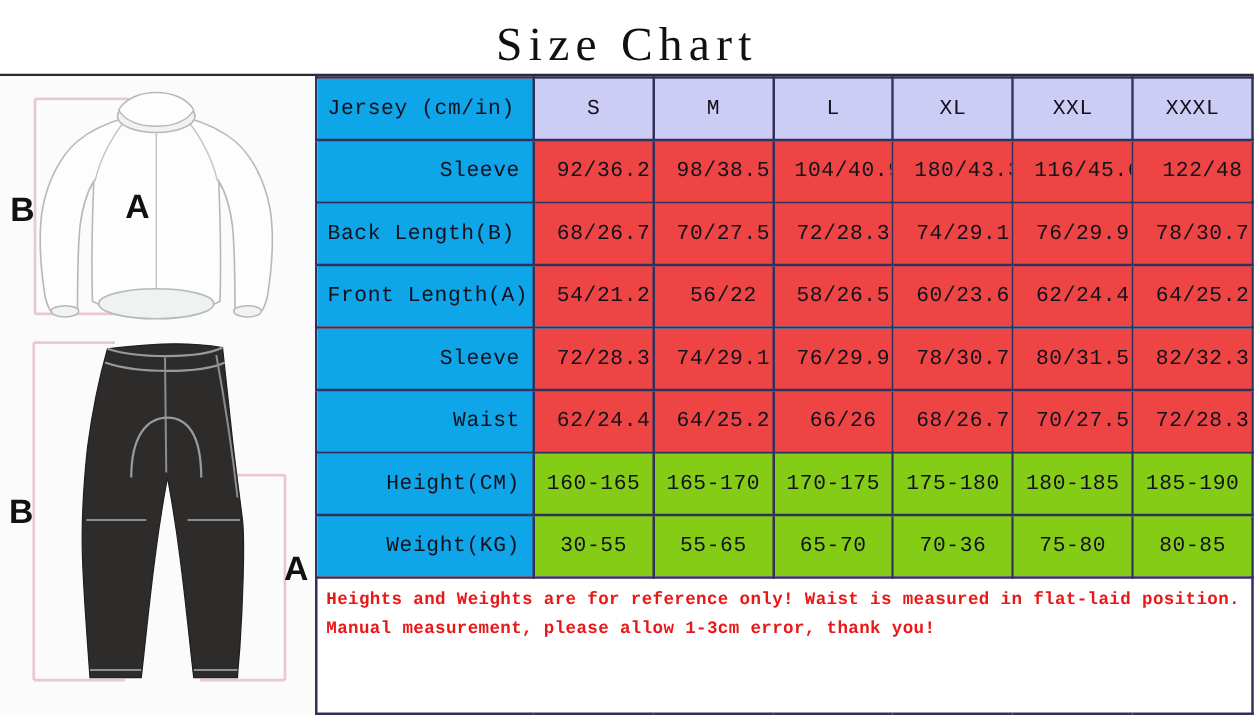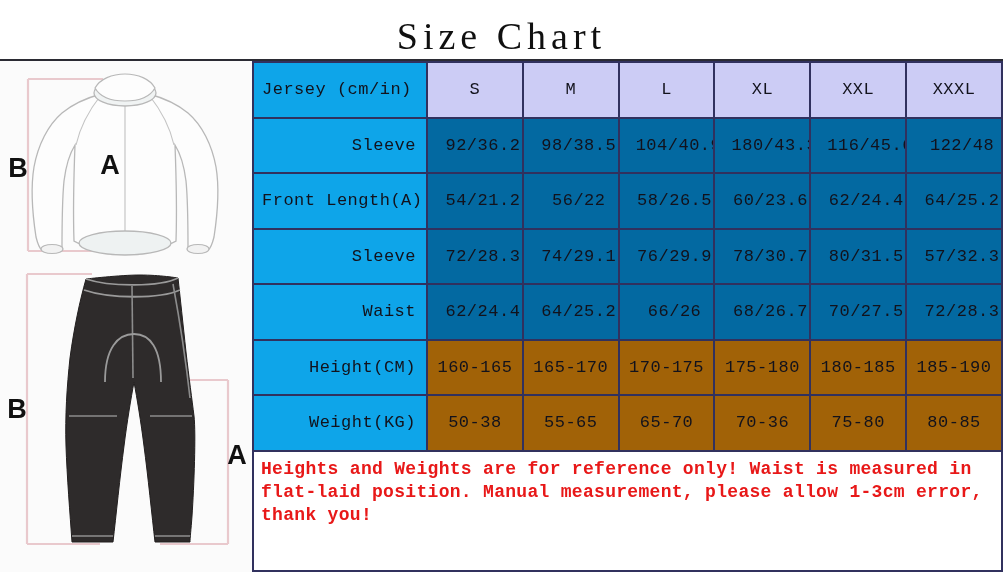--- a/index.html
+++ b/index.html
@@ -90,41 +90,41 @@
     text-align: right;
     padding-right: 10px;
     width: 164px;
   }
   .size-table td.lbl-left {
     text-align: left;
     padding-left: 8px;
     padding-right: 0;
   }
   .size-table td.val {
-    background: #0369a1;
+    background: #ef4444;
     width: 97px;
     padding-left: 16px;
   }
   .size-table td.hdr {
     background: #ccccf5;
   }
   .size-table td.shade {
-    background: #a16207;
+    background: #84cc16;
   }
   .note-cell {
     background: #ffffff !important;
     border: 2px solid #31315e;
     text-align: left !important;
     vertical-align: top !important;
     padding: 6px 7px 4px 7px !important;
     height: 77px !important;
   }
   .note-text {
     font-family: "Liberation Mono", "DejaVu Sans Mono", monospace;
-    font-size: 18px;
+    font-size: 14px;
     font-weight: bold;
     color: #e81818;
     line-height: 23px;
     letter-spacing: 0.3px;
     text-align: left;
     white-space: normal;
   }
 </style>
 </head>
 <body>
@@ -289,39 +289,48 @@
       <tr>
         <td class="lbl">Sleeve</td>
         <td class="val">92/36.2</td>
         <td class="val">98/38.5</td>
         <td class="val">104/40.9</td>
         <td class="val">180/43.3</td>
         <td class="val">116/45.6</td>
         <td class="val">122/48</td>
       </tr>
 
+      <tr>
+        <td class="lbl lbl-left">Back Length(B)</td>
+        <td class="val">68/26.7</td>
+        <td class="val">70/27.5</td>
+        <td class="val">72/28.3</td>
+        <td class="val">74/29.1</td>
+        <td class="val">76/29.9</td>
+        <td class="val">78/30.7</td>
+      </tr>
 
       <tr>
         <td class="lbl lbl-left">Front Length(A)</td>
         <td class="val">54/21.2</td>
         <td class="val">56/22</td>
         <td class="val">58/26.5</td>
         <td class="val">60/23.6</td>
         <td class="val">62/24.4</td>
         <td class="val">64/25.2</td>
       </tr>
 
       <tr>
         <td class="lbl">Sleeve</td>
         <td class="val">72/28.3</td>
         <td class="val">74/29.1</td>
         <td class="val">76/29.9</td>
         <td class="val">78/30.7</td>
         <td class="val">80/31.5</td>
-        <td class="val">57/32.3</td>
+        <td class="val">82/32.3</td>
       </tr>
 
 
       <tr>
         <td class="lbl">Waist</td>
         <td class="val">62/24.4</td>
         <td class="val">64/25.2</td>
         <td class="val">66/26</td>
         <td class="val">68/26.7</td>
         <td class="val">70/27.5</td>
@@ -335,21 +344,21 @@
         <td class="shade">160-165</td>
         <td class="shade">165-170</td>
         <td class="shade">170-175</td>
         <td class="shade">175-180</td>
         <td class="shade">180-185</td>
         <td class="shade">185-190</td>
       </tr>
 
       <tr>
         <td class="lbl">Weight(KG)</td>
-        <td class="shade">50-38</td>
+        <td class="shade">30-55</td>
         <td class="shade">55-65</td>
         <td class="shade">65-70</td>
         <td class="shade">70-36</td>
         <td class="shade">75-80</td>
         <td class="shade">80-85</td>
       </tr>
 
       <tr>
         <td class="note-cell" colspan="7">
           <div class="note-text">Heights and Weights are for reference only! Waist is measured in flat-laid position. Manual measurement, please allow 1-3cm error, thank you!</div>

